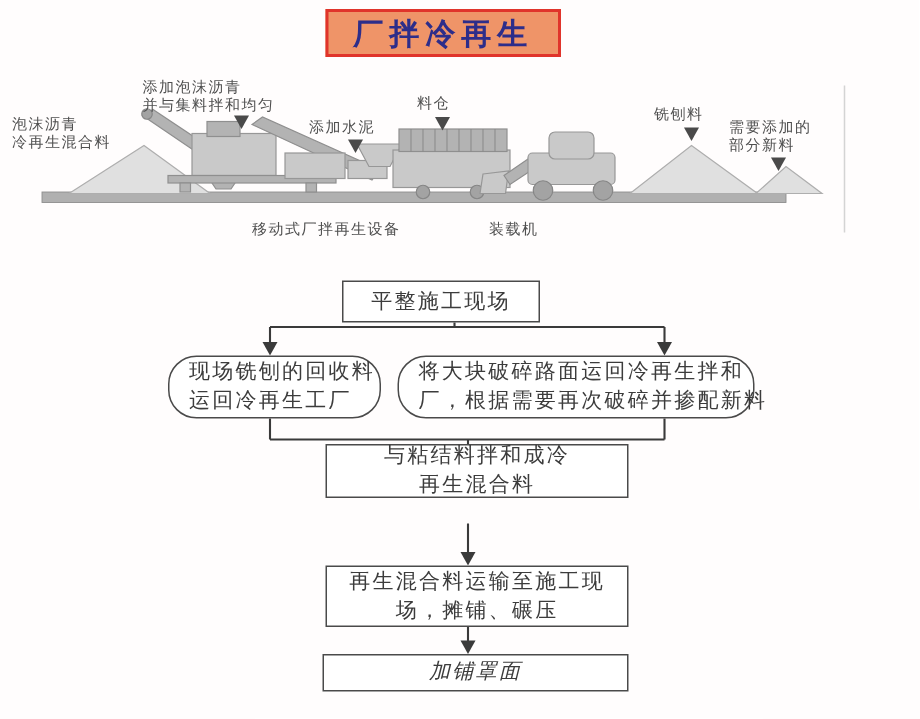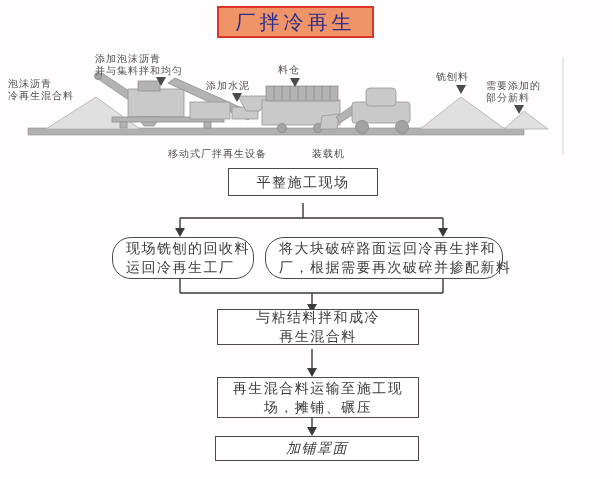--- a/index.html
+++ b/index.html
@@ -3,21 +3,21 @@
 <meta charset="utf-8">
 <style>
   html,body{margin:0;padding:0;background:#fff;}
   #page{position:relative;width:613px;height:479px;background:#fffdfd;overflow:hidden;
         font-family:"Liberation Serif","DejaVu Serif",serif;}
 
   
   .title-box{position:absolute;left:217px;top:6px;width:157px;height:32px;
     background:var(--title-bg,#ef9468);border:2px solid var(--title-border,#e0342b);
     box-sizing:border-box;display:flex;align-items:center;justify-content:center;
-    font-size:20px;font-weight:normal;letter-spacing:4px;color:var(--title-text,#2d2d8a);}
+    font-size:20px;font-weight:bold;letter-spacing:4px;color:var(--title-text,#2d2d8a);}
 
   
   #scene{position:absolute;left:0;top:45px;width:613px;height:130px;}
   .machine{fill:#c9c9c9;stroke:#979797;stroke-width:0.8;}
   .machine-dark{fill:#b3b3b3;stroke:#8f8f8f;stroke-width:0.8;}
   .pile{fill:#e0e0e0;stroke:#aeaeae;stroke-width:0.8;}
   .ground{fill:#b0b0b0;stroke:#8f8f8f;stroke-width:0.6;}
   .wheel{fill:#a3a3a3;stroke:#868686;stroke-width:0.8;}
   .grid-line{stroke:#8a8a8a;stroke-width:0.7;}
   .edge-line{stroke:#d4d4d4;stroke-width:1;}
@@ -28,24 +28,24 @@
     border-right:5px solid transparent;border-top:9px solid #4a4a4a;}
 
   
   .fc-box{position:absolute;background:#fff;border:1.5px solid #4a4a4a;box-sizing:border-box;
     color:#3c3c3c;font-size:14px;letter-spacing:1.5px;display:flex;flex-direction:column;
     justify-content:center;}
   .fc-center{align-items:center;text-align:center;}
   .fc-left{align-items:flex-start;text-align:center;padding-left:13px;padding-right:4px;border-radius:19px;}
   .fc-line{line-height:19px;white-space:nowrap;}
 
-  #box-level{left:228px;top:168px;width:150px;height:28px;}
+  #box-level{left:228px;top:187px;width:132px;height:28px;}
   #box-recycle-left{left:112px;top:237px;width:142px;height:42px;}
   #box-recycle-right{left:265px;top:237px;width:238px;height:42px;}
-  #box-mix{left:217px;top:309px;width:202px;height:36px;}
+  #box-mix{left:217px;top:296px;width:202px;height:36px;}
   #box-transport{left:217px;top:377px;width:202px;height:41px;}
   #box-overlay{left:215px;top:436px;width:204px;height:25px;font-style:italic;}
 
   #connectors{position:absolute;left:0;top:0;width:613px;height:479px;pointer-events:none;}
   .conn{stroke:#3a3a3a;stroke-width:1.4;fill:none;}
   .arrow-head{fill:#3a3a3a;stroke:none;}
 </style>
 </head>
 <body>
 
@@ -115,21 +115,21 @@
   <div class="ill-label" style="left:436px;top:71px;width:50px;">铣刨料</div>
   <div class="marker-down" style="left:456px;top:85px;"></div>
 
   <div class="ill-label" style="left:486px;top:80px;width:74px;">
     <div>需要添加的</div>
     <div>部分新料</div>
   </div>
   <div class="marker-down" style="left:514px;top:105px;"></div>
 
   <div class="ill-label" style="left:168px;top:148px;width:120px;">移动式厂拌再生设备</div>
-  <div class="ill-label" style="left:312px;top:148px;width:48px;">装载机</div>
+  <div class="ill-label" style="left:326px;top:148px;width:48px;">装载机</div>
 
   <svg id="connectors" viewBox="0 0 613 479">
     <path class="conn" d="M303,203 V218 M180,218 H443 M180,218 V229 M443,218 V229"></path>
     <polygon class="arrow-head" points="175,228 185,228 180,237"></polygon>
     <polygon class="arrow-head" points="438,228 448,228 443,237"></polygon>
     <path class="conn" d="M180,279 V293 M443,279 V293 M180,293 H443 M312,293 V305"></path>
     <polygon class="arrow-head" points="307,304 317,304 312,313"></polygon>
     <path class="conn" d="M312,349 V369"></path>
     <polygon class="arrow-head" points="307,368 317,368 312,377"></polygon>
     <path class="conn" d="M312,418 V428"></path>

